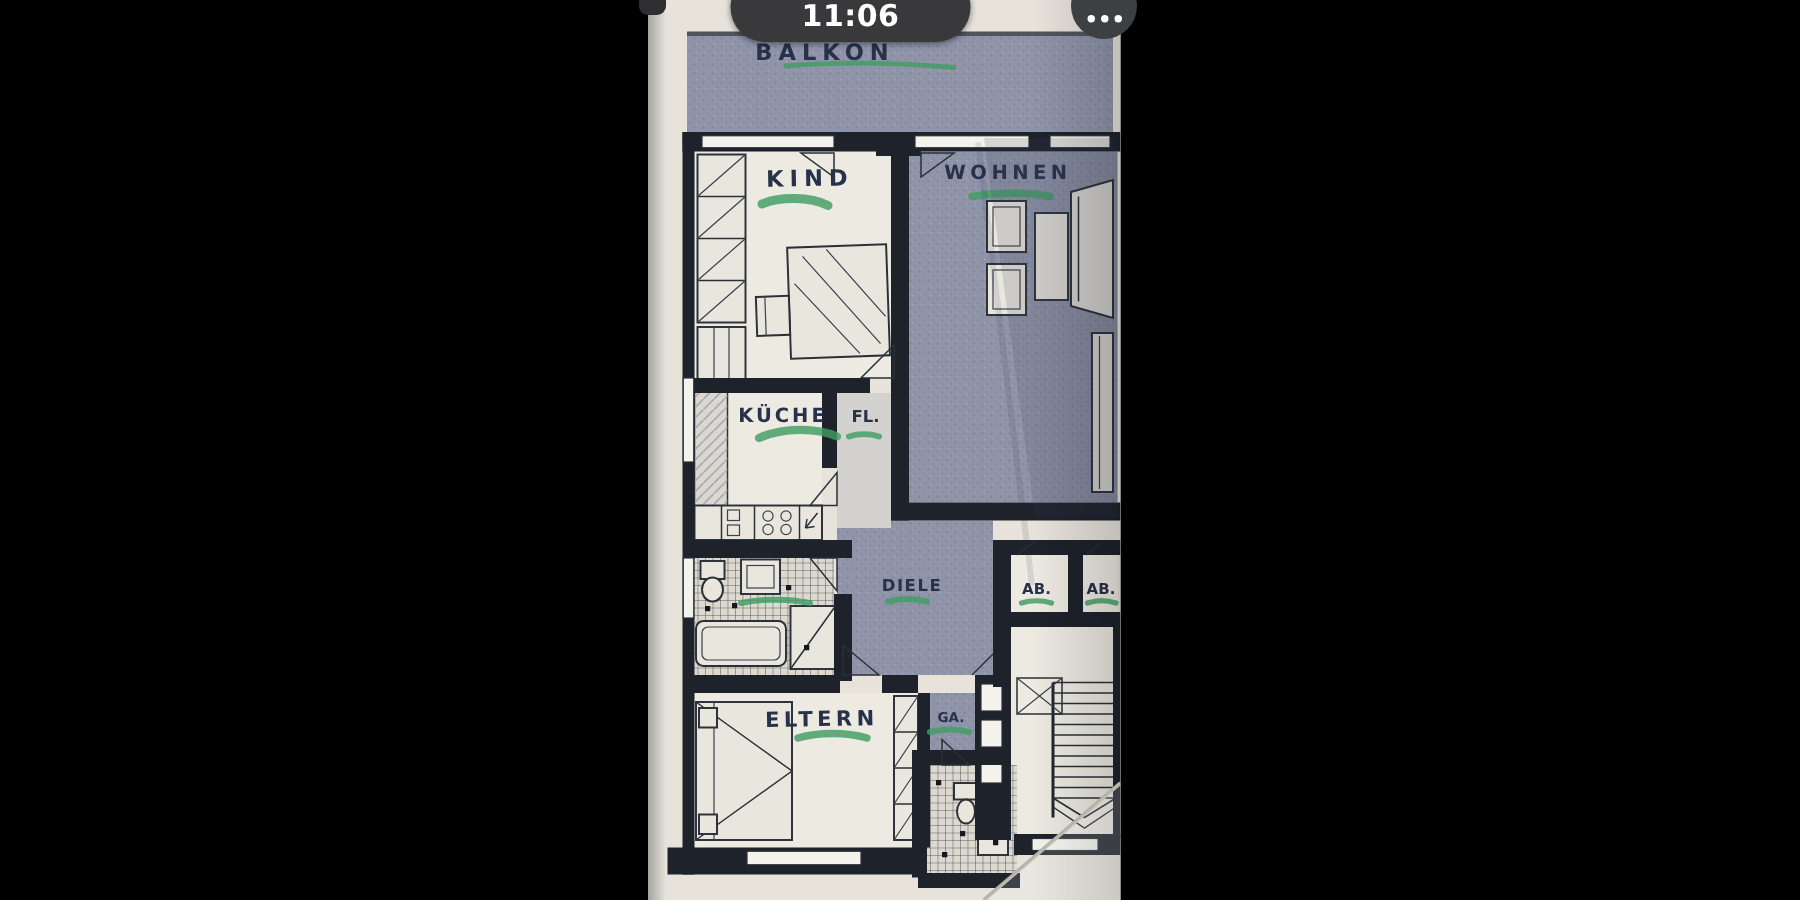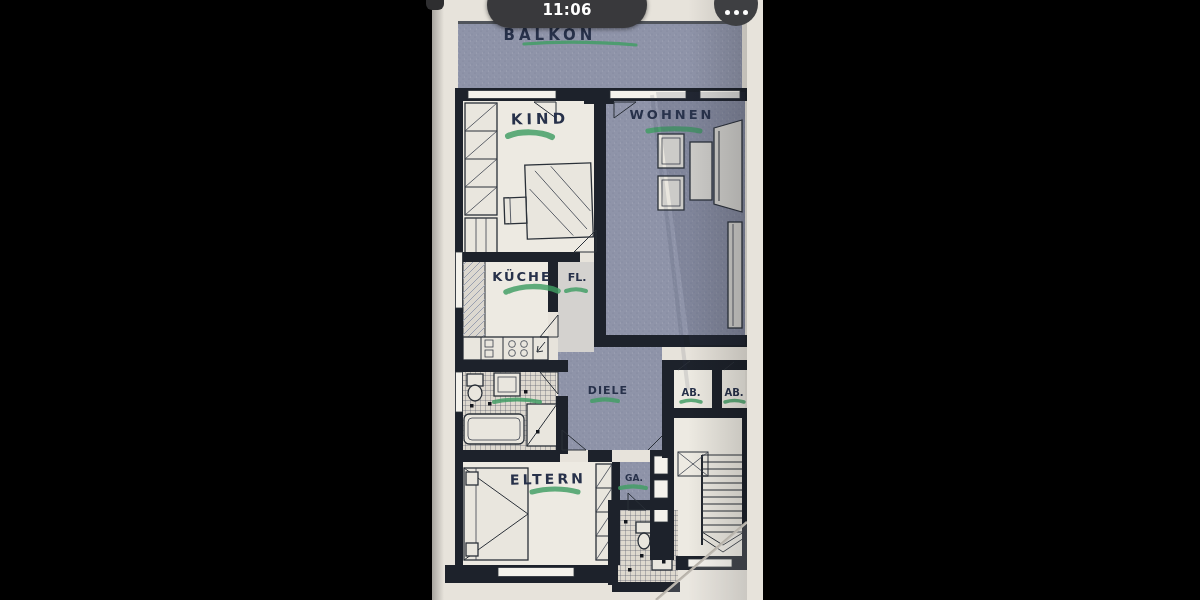--- a/index.html
+++ b/index.html
@@ -2,41 +2,41 @@
 <html style="--paper: #e7e3db; --wall: #1d222b; --shade: #8f94a9; --shade_dark: #7c8198; --tile_bg: #ded9cf; --highlight: #3f9e63; --ink: #27314a;"><head>
 <meta charset="utf-8">
 <style>
   :root{
     --paper:#e7e3db; --wall:#1d222b; --shade:#8f94a9; --shade_dark:#7c8198;
     --tile_bg:#ded9cf; --highlight:#3f9e63; --ink:#27314a; --room:#edeae2;
   }
   html,body{margin:0;padding:0;background:#000;}
   .stage{position:relative;width:1200px;height:600px;background:#000;overflow:hidden;
          font-family:"DejaVu Sans",sans-serif;}
-  .photo{position:absolute;left:432px;top:0;width:315px;height:600px;background:var(--paper);padding-left:16px;}
+  .photo{position:absolute;left:432px;top:0;width:315px;height:600px;background:var(--paper);}
   .photo svg{position:absolute;left:0;top:0;width:315px;height:600px;display:block;}
 
   
   .wall{fill:var(--wall);}
   .shade{fill:var(--shade);}
   .room{fill:var(--room);}
   .furn{fill:#e9e6de;stroke:#2a3038;stroke-width:1.3;}
   .ln{stroke:#2a3038;stroke-width:1;fill:none;}
   .thin{stroke:#3a404c;stroke-width:.8;fill:none;}
   .win{fill:#f4f2ec;stroke:#2a3038;stroke-width:.8;}
   .swoosh{stroke:var(--highlight);fill:none;stroke-linecap:round;opacity:.82;}
   .lbl{fill:var(--ink);font-weight:bold;text-anchor:middle;}
   .dk{fill:#14171d;}
 
   
   .pill{position:absolute;left:487px;top:-18px;width:160px;height:46px;border-radius:23px;
         background:#39393c;box-shadow:0 1px 4px rgba(0,0,0,.5);z-index:5;
         display:flex;flex-direction:column;align-items:center;padding-top:5px;box-sizing:border-box;}
   .pill-title{color:#fff;font-size:11px;line-height:14px;opacity:.95;}
-  .pill-time{color:#fff;font-size:15px;line-height:18px;font-weight:bold;letter-spacing:.3px;}
+  .pill-time{color:#fff;font-size:20px;line-height:18px;font-weight:bold;letter-spacing:.3px;}
 
   
   .more{position:absolute;left:714px;top:-18px;width:44px;height:44px;border-radius:50%;
         background:#3e3f42;z-index:5;display:flex;align-items:flex-end;justify-content:center;
         padding-bottom:11px;box-sizing:border-box;}
   .dots{display:flex;gap:4px;}
   .dot{width:5px;height:5px;border-radius:50%;background:#fff;}
 
   .corner-chip{position:absolute;left:-6px;top:-8px;width:18px;height:18px;border-radius:6px;
         background:#2e2e30;z-index:4;}

